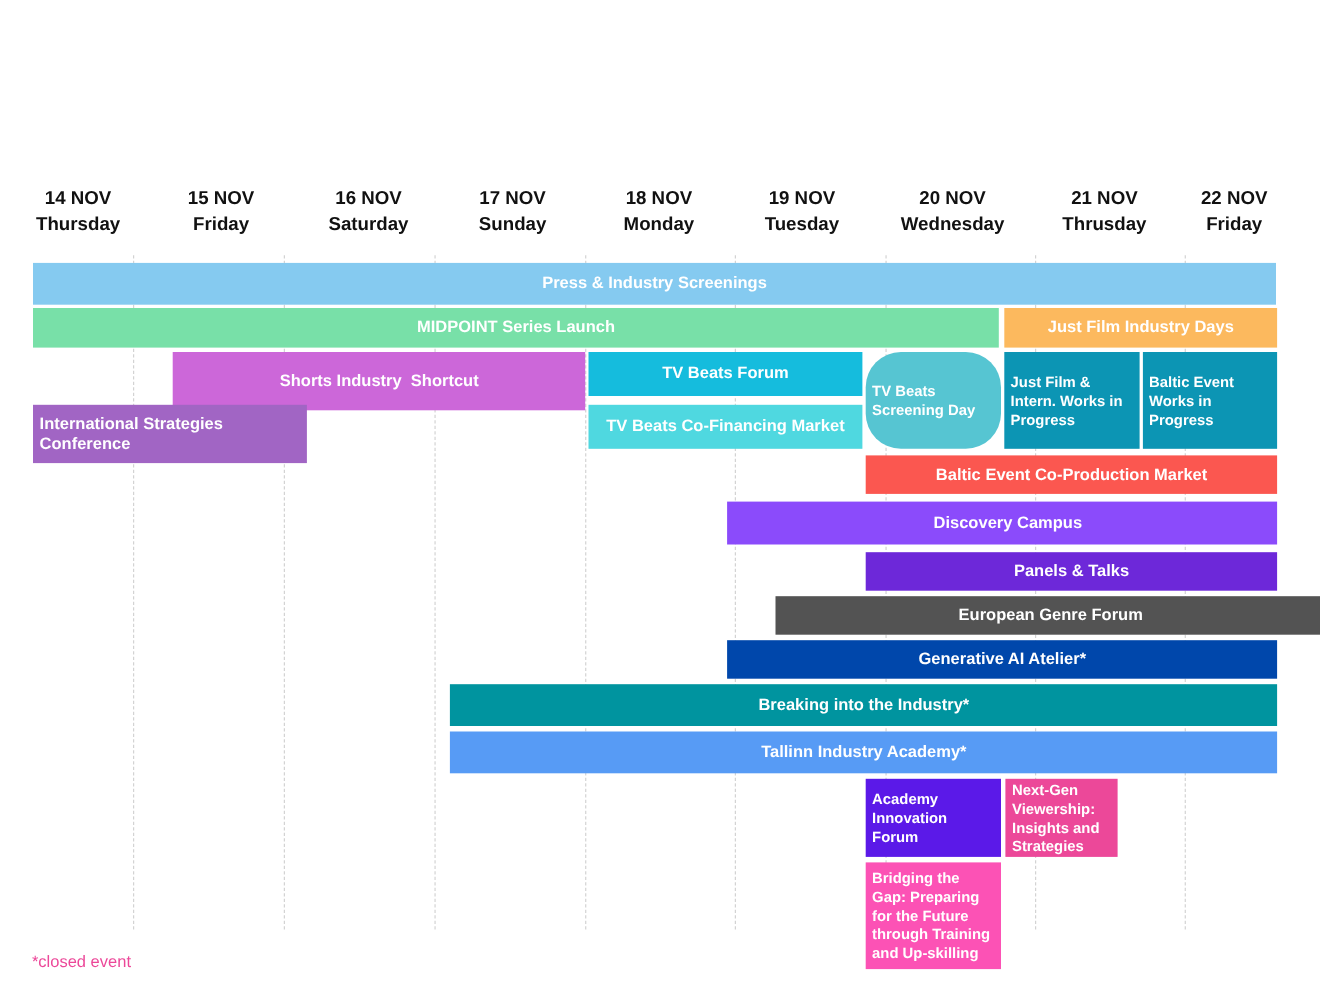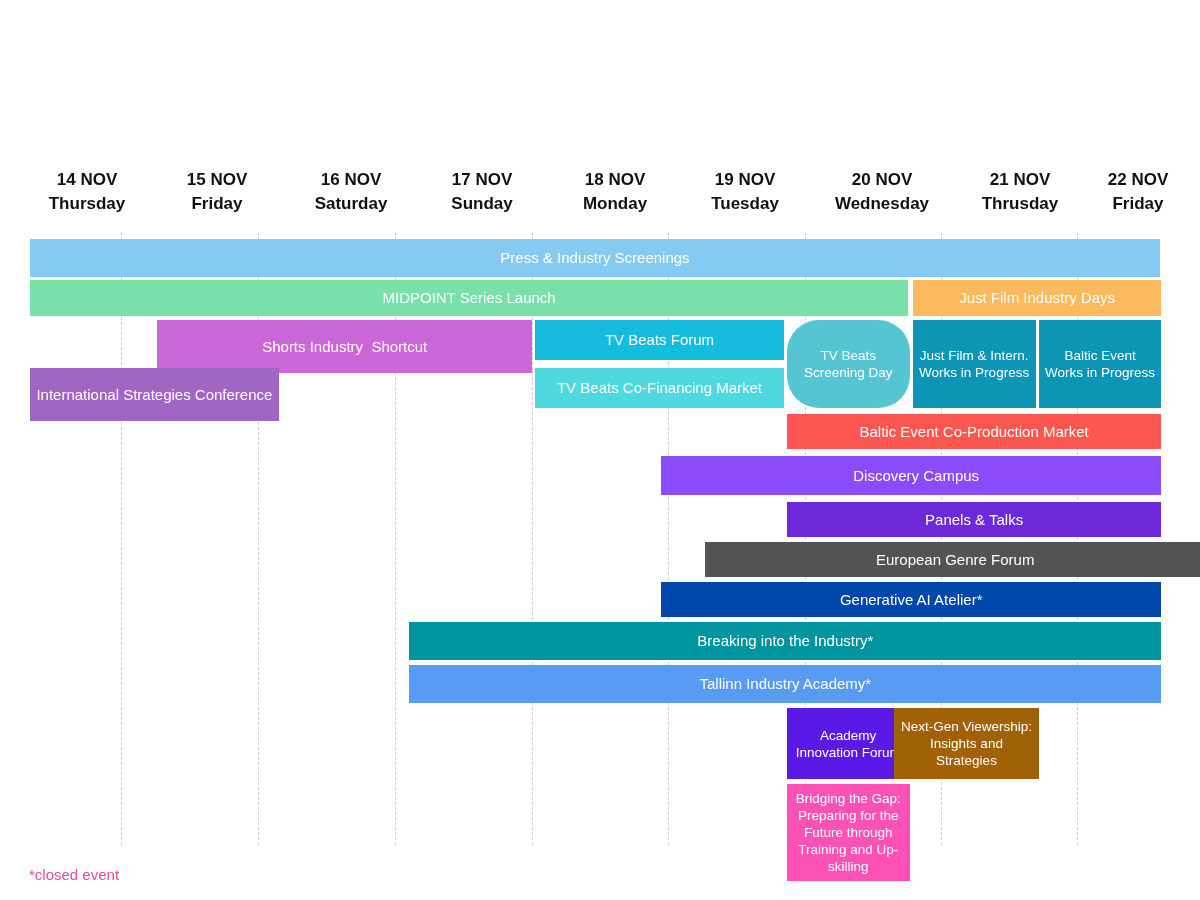--- a/index.html
+++ b/index.html
@@ -12,42 +12,40 @@
 
   
   .day-head{
     position:absolute;
     text-align:center;
     color:#111111;
     font-weight:bold;
     font-size:17px;
     line-height:24px;
     white-space:nowrap;
-    padding-left:16px;
   }
   .day-head .d-date{display:block;}
   .day-head .d-name{display:block;}
 
   
   .gridline{
     position:absolute;
     width:0;
     border-left:1px dashed #cfcfcf;
   }
 
   
   .bar{
     position:absolute;
     box-sizing:border-box;
     display:flex;
     align-items:center;
     justify-content:center;
-    text-align:center;
     color:#ffffff;
-    font-weight:normal;
+    font-weight:bold;
     font-size:15px;
     line-height:18px;
     padding:2px 6px;
     overflow:hidden;
     white-space:pre-wrap;
   }
   .bar.small{font-size:13.5px;line-height:17px;}
 
   
   .footnote{
@@ -125,18 +123,18 @@
       <div class="bar" style="left: 30px; width: 248.8px; top: 368px; height: 53px; background: rgb(161, 101, 196);">International Strategies Conference</div>
       <div class="bar" style="left: 535.1px; width: 248.8px; top: 368px; height: 40px; background: rgb(79, 216, 224);">TV Beats Co-Financing Market</div>
       <div class="bar" style="left: 786.8px; width: 374.7px; top: 414px; height: 35px; background: rgb(251, 87, 80);">Baltic Event Co-Production Market</div>
       <div class="bar" style="left: 660.9px; width: 500.6px; top: 456px; height: 39px; background: rgb(139, 75, 251); padding-left: 16px;">Discovery Campus</div>
       <div class="bar" style="left: 786.8px; width: 374.7px; top: 502px; height: 35px; background: #6d28d9;">Panels &amp; Talks</div>
       <div class="bar" style="left: 660.9px; width: 500.6px; top: 542px; height: 35px; background: rgb(83, 83, 83); margin-left: 44px;">European Genre Forum</div>
       <div class="bar" style="left: 660.9px; width: 500.6px; top: 582px; height: 35px; background: rgb(0, 71, 171);">Generative AI Atelier*</div>
       <div class="bar" style="left: 409.2px; width: 752.3px; top: 622px; height: 38px; background: rgb(0, 148, 159);">Breaking into the Industry*</div>
       <div class="bar" style="left: 409.2px; width: 752.3px; top: 665px; height: 38px; background: rgb(87, 155, 245);">Tallinn Industry Academy*</div>
       <div class="bar small" style="left: 786.8px; width: 122.9px; top: 708px; height: 71px; background: rgb(91, 25, 232);">Academy Innovation Forum</div>
-      <div class="bar small" style="left: 894px; width: 145px; top: 708px; height: 71px; background: #a16207;">Next-Gen Viewership: Insights and Strategies</div>
+      <div class="bar small" style="left: 914px; width: 102px; top: 708px; height: 71px; background: #ec4899;">Next-Gen Viewership: Insights and Strategies</div>
       <div class="bar small" style="left: 786.8px; width: 122.9px; top: 784px; height: 97px; background: rgb(252, 82, 181);">Bridging the Gap: Preparing for the Future through Training and Up-skilling</div>
     </div>
 
   <div class="footnote" style="left:29px; top:866px;">*closed event</div>
 </div>
 
 </body></html>

